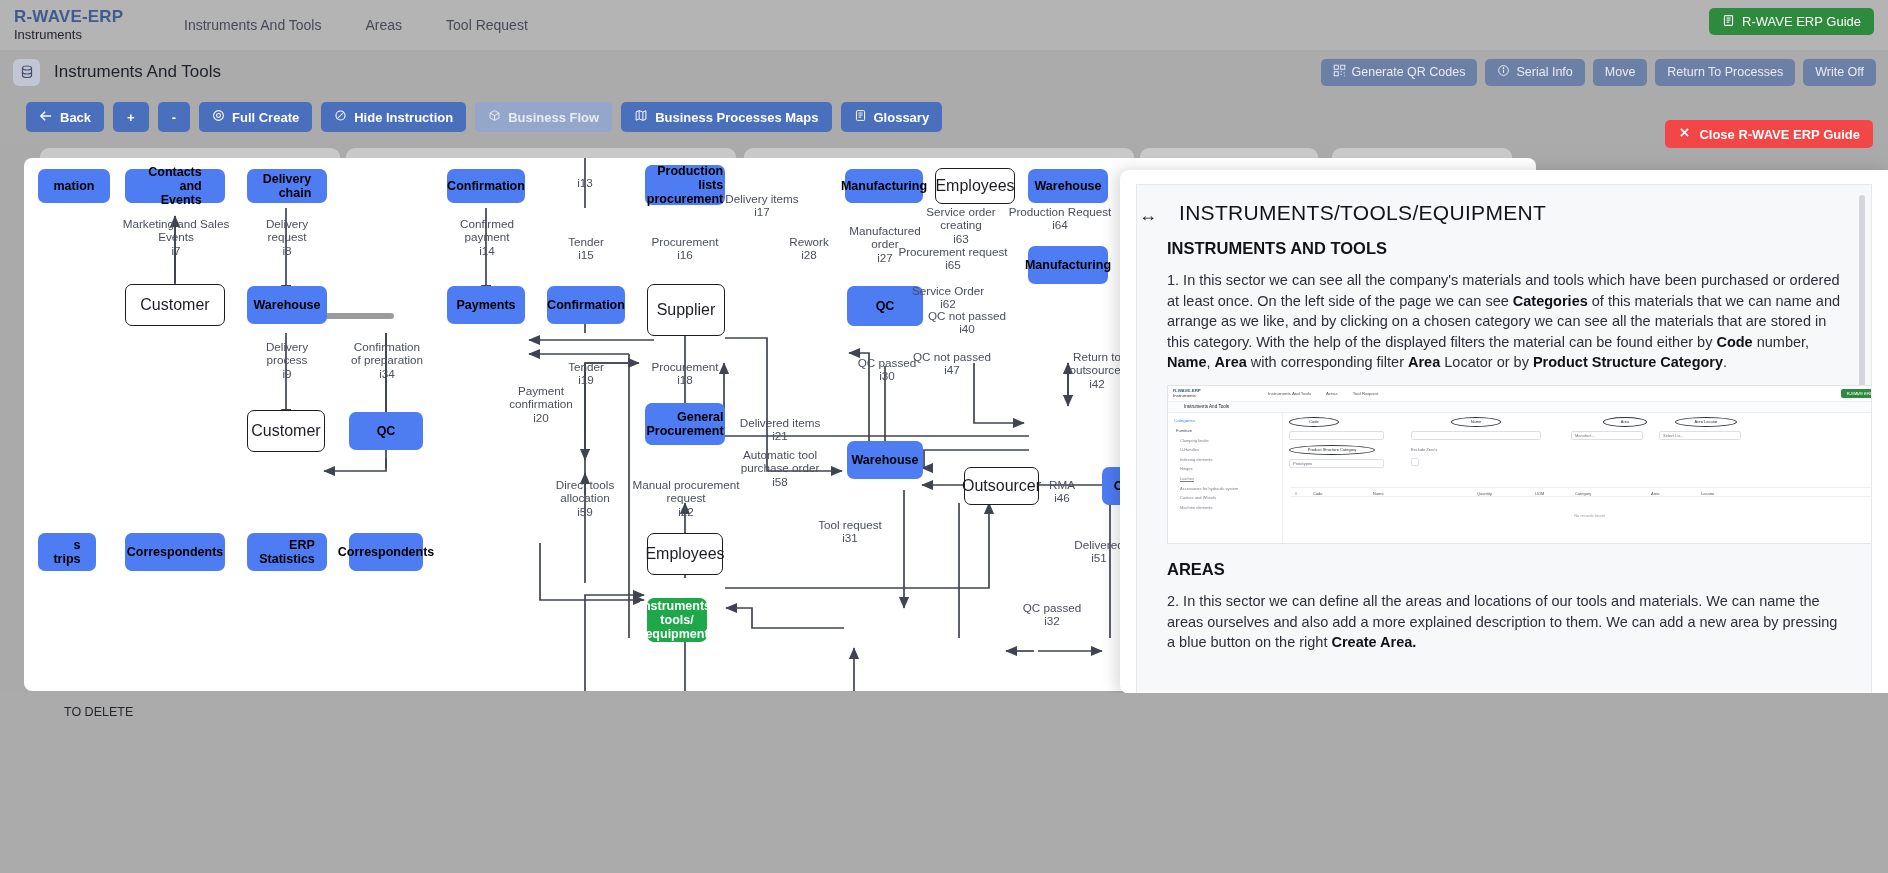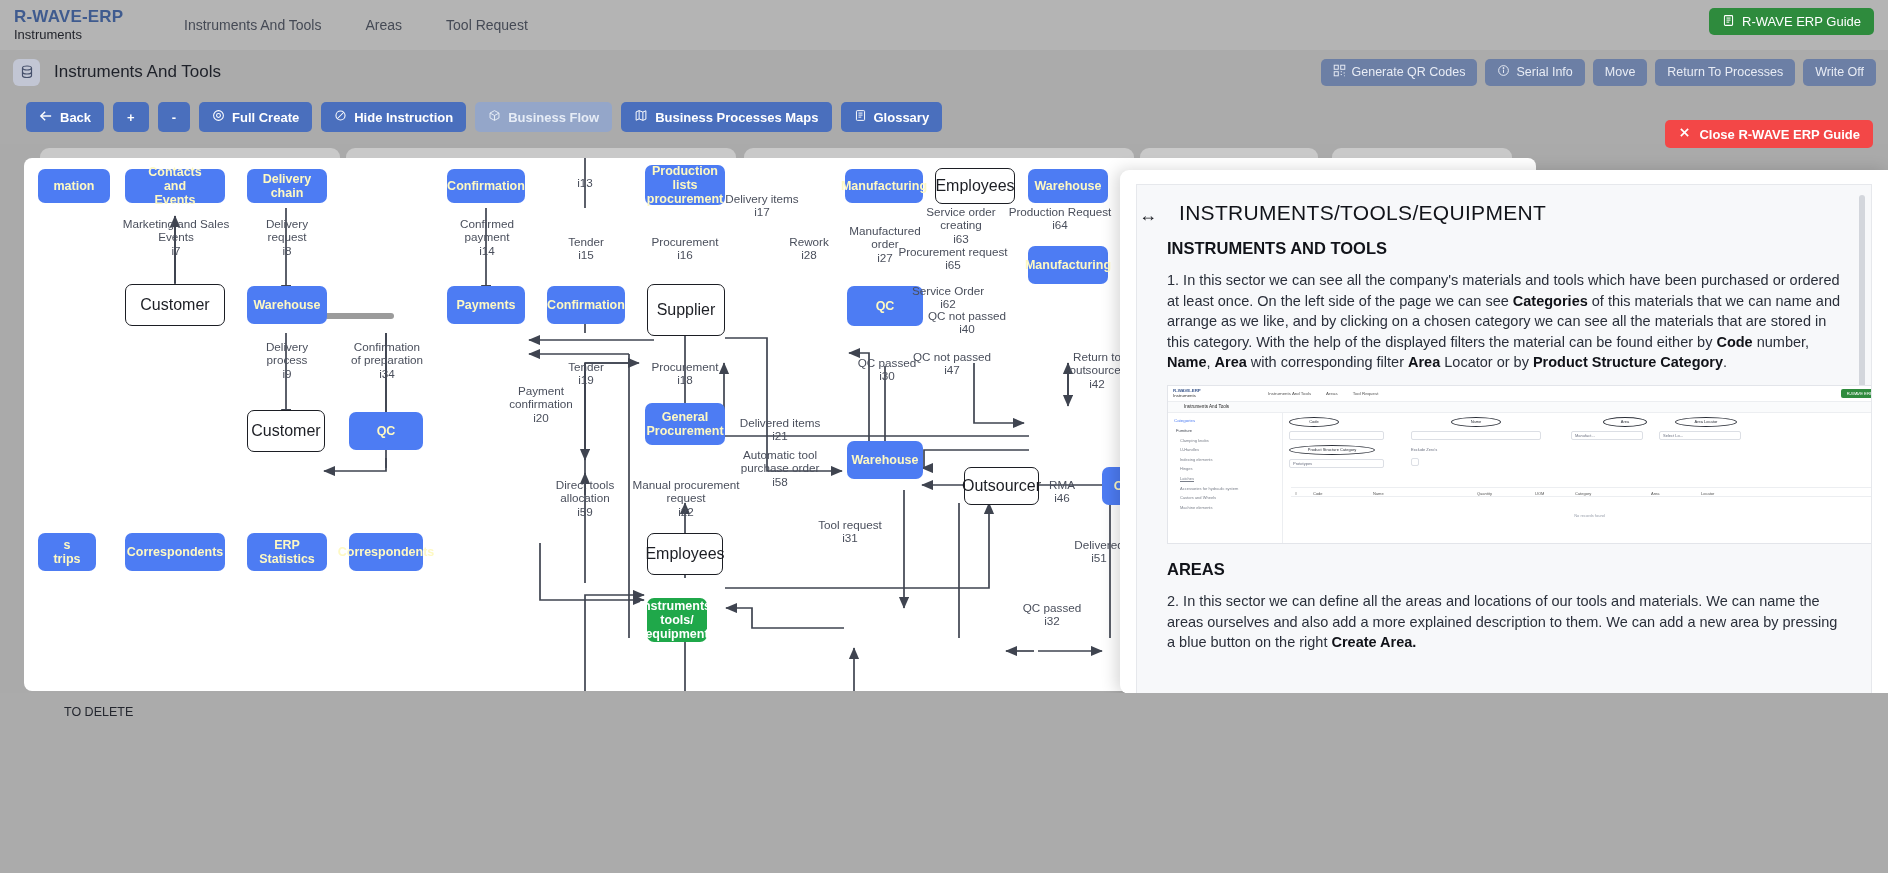--- a/index.html
+++ b/index.html
@@ -95,21 +95,21 @@
     background:#9b9b9b; border-radius:3px;
   }
   #diagram { position:absolute; left:0; top:0; width:1512px; height:533px; }
   #diagram svg { position:absolute; left:0; top:0; }
 
   .node {
     position:absolute; border-radius:7px;
     display:flex; align-items:center; justify-content:center; text-align:center;
     font-size:12.5px; font-weight:bold; line-height:14px;
   }
-  .node.blue { background:#4d7cf3; color:#fef9c3; }
+  .node.blue { background:#4d7cf3; color:#000000;text-align:right; }
   .node.green { background:#1fa84a; color:#ffffff; }
   .node.white { background:#ffffff; color:#1c1e24; border:1.6px solid #1c1e24; font-weight:normal; font-size:16px; }
 
   .edge-label {
     position:absolute; font-size:11.7px; color:#4a4f5c; line-height:13.4px;
     text-align:center; font-family:"Liberation Sans", sans-serif;
   }
 
   
   #guide-panel {

